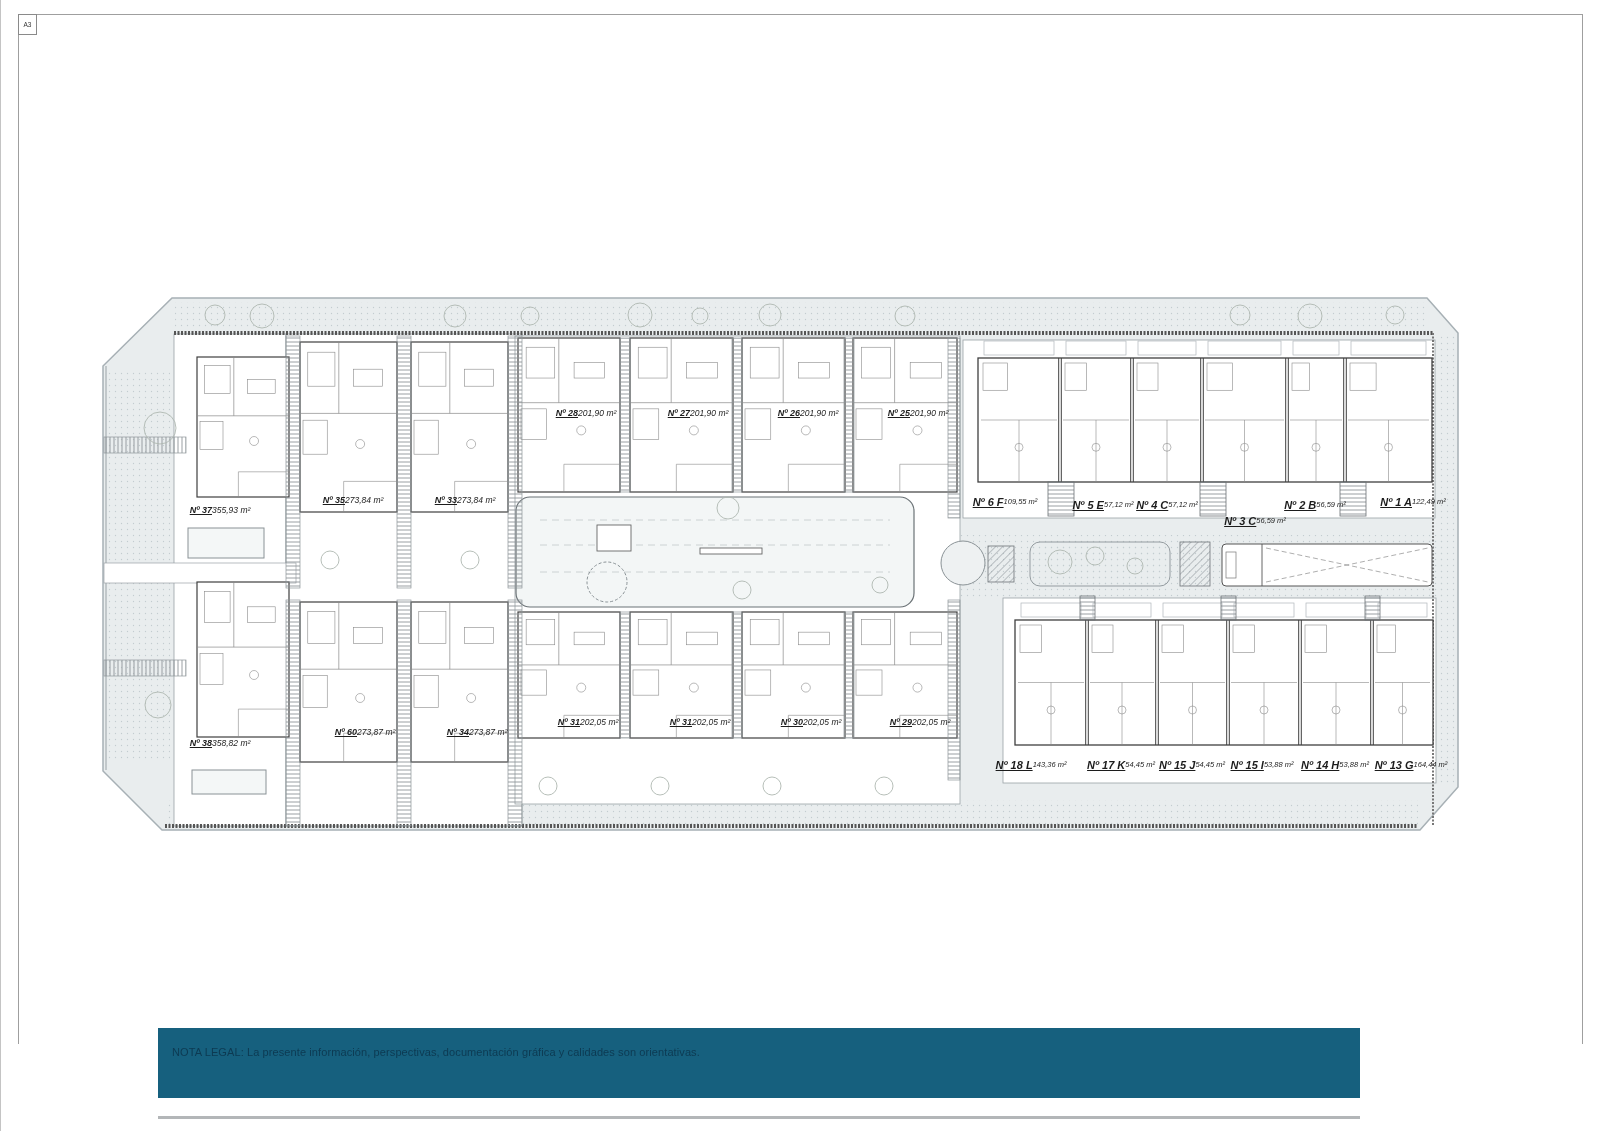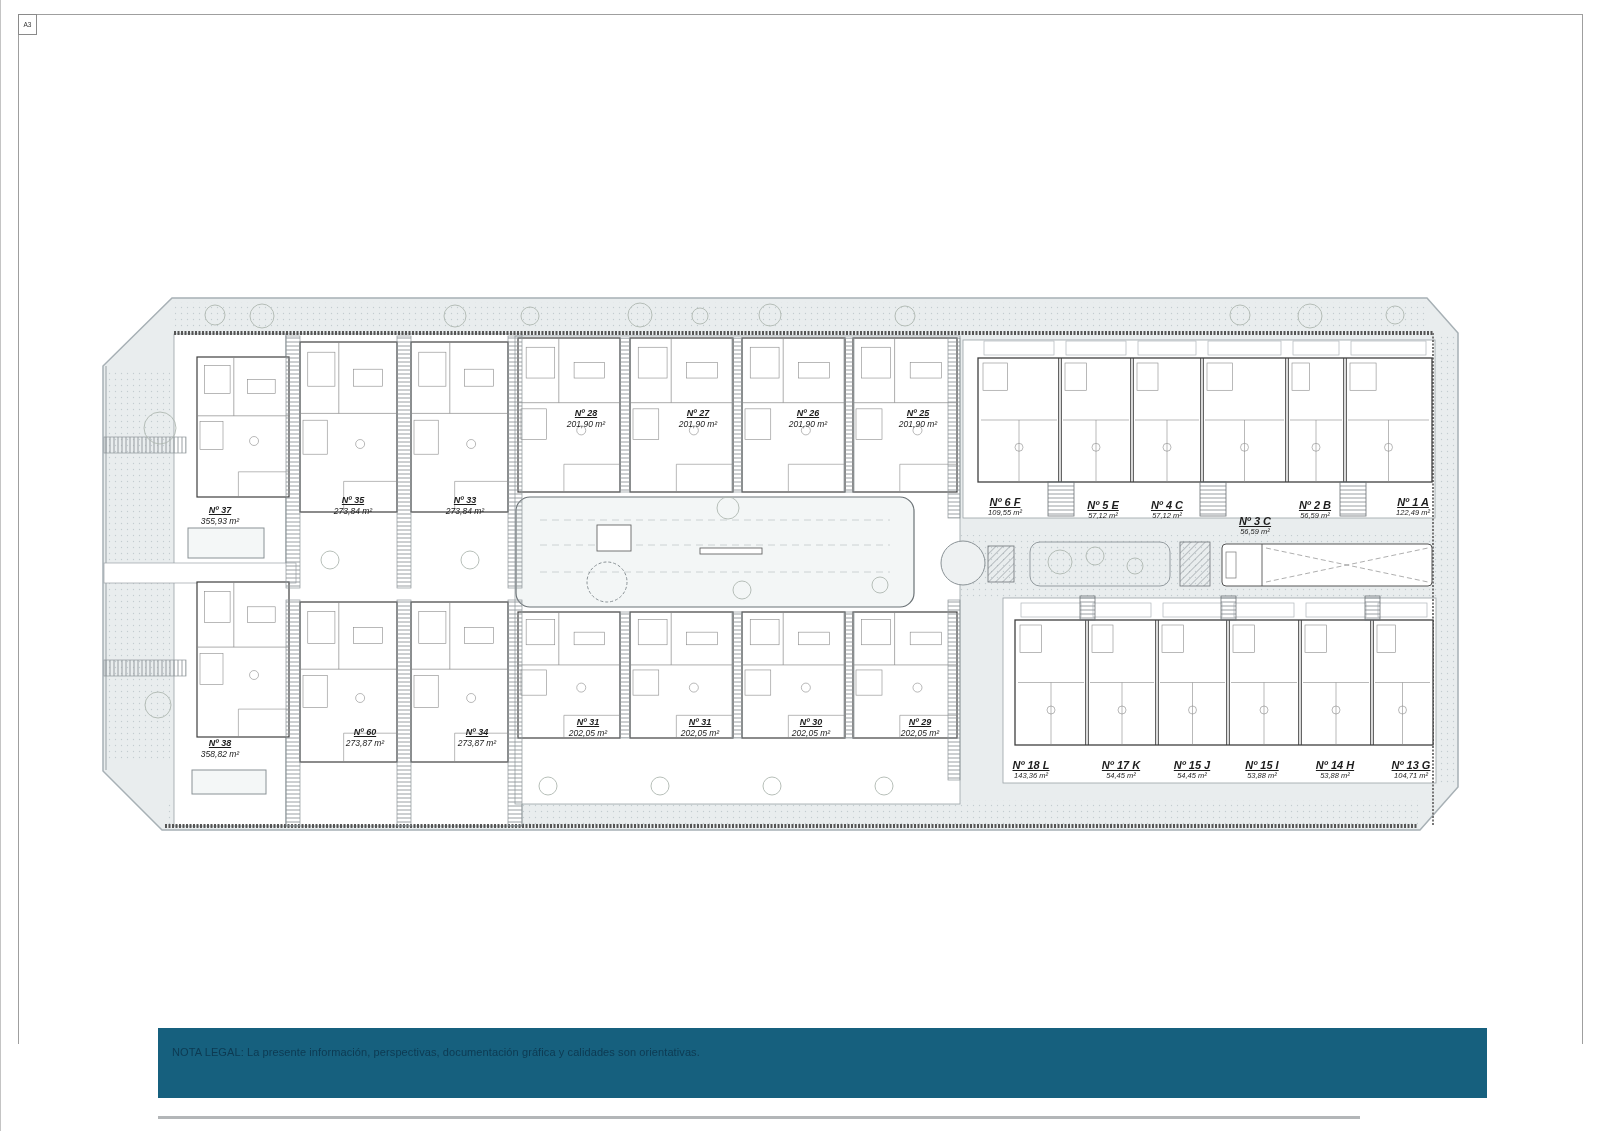--- a/index.html
+++ b/index.html
@@ -7,27 +7,27 @@
   .page{position:absolute;inset:0;background:#fff;}
   .edge-left{position:absolute;left:0;top:0;width:1px;height:1131px;background:#c4c4c4;}
   .border-top{position:absolute;left:18px;top:14px;width:1565px;height:1px;background:#9f9f9f;}
   .border-left{position:absolute;left:18px;top:14px;width:1px;height:1030px;background:#9f9f9f;}
   .border-right{position:absolute;left:1582px;top:14px;width:1px;height:1030px;background:#9f9f9f;}
   .sheet-box{position:absolute;left:18px;top:14px;width:17px;height:19px;border:1px solid #8a8a8a;
              background:#fff;display:flex;align-items:center;justify-content:center;
              font-size:6.5px;color:#333;}
   .plan{position:absolute;left:0;top:0;width:1600px;height:1131px;}
   svg{position:absolute;left:0;top:0;}
-  .ulabel{position:absolute;transform:translate(-50%,0);display:flex;flex-direction:column;
+  .ulabel{position:absolute;transform:translate(-50%,0);display:flex;
           align-items:center;line-height:10.5px;color:#1c1c1c;white-space:nowrap;z-index:5;}
   .uid{font-size:9px;font-weight:bold;font-style:italic;text-decoration:underline;}
   .uarea{font-size:8.5px;font-style:italic;}
   .sm .uid{font-size:11px;}
   .sm .uarea{font-size:7.5px;}
-  .banner{position:absolute;left:158px;top:1028px;width:1329px;height:70px;
+  .banner{position:absolute;left:158px;top:1028px;width:1202px;height:70px;
           box-sizing:border-box;padding:16px 0 0 14px;}
   .banner div{font-size:11px;line-height:17px;letter-spacing:.1px;}
   .bottom-rule{position:absolute;left:158px;top:1116px;width:1202px;height:3px;background:#b3b6b8;}
 </style>
 </head>
 <body>
 
 <div class="page">
   <div class="edge-left"></div>
   <div class="border-top"></div>
@@ -445,21 +445,21 @@
     <div class="ulabel sm" style="left:1262px;top:760px">
         <span class="uid">Nº 15 I</span>
         <span class="uarea">53,88 m²</span>
       </div>
     <div class="ulabel sm" style="left:1335px;top:760px">
         <span class="uid">Nº 14 H</span>
         <span class="uarea">53,88 m²</span>
       </div>
     <div class="ulabel sm" style="left:1411px;top:760px">
         <span class="uid">Nº 13 G</span>
-        <span class="uarea">104,71 m²</span>
+        <span class="uarea">164,44 m²</span>
       </div>
   </div>
 
   <div class="banner" style="background: rgb(22, 96, 126);">
     <div style="color: rgb(13, 58, 82);">NOTA LEGAL: La presente información, perspectivas, documentación gráfica y calidades son orientativas.</div>
   </div>
   <div class="bottom-rule"></div>
 </div>
 
 </body></html>

